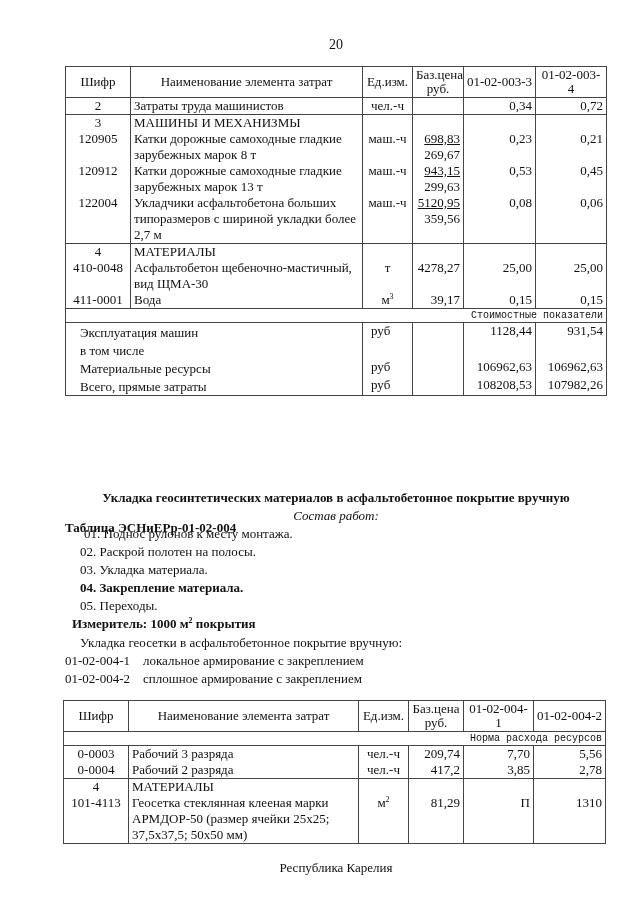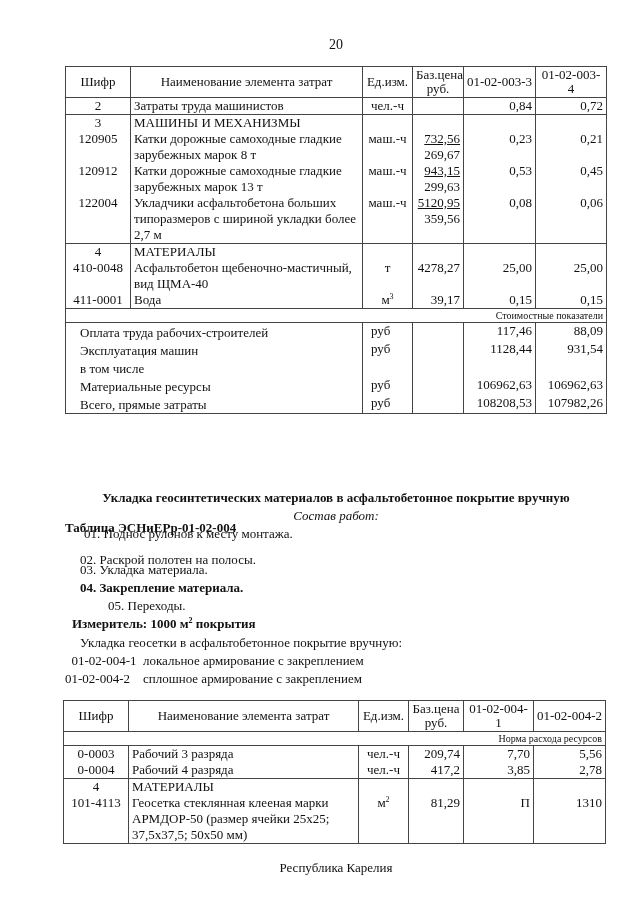--- a/index.html
+++ b/index.html
@@ -12,21 +12,21 @@
   table.grid th { border: 1px solid #444; text-align: center; vertical-align: middle; height: 30px; line-height: 14px; }
   .c-code { text-align: center; }
   .c-num { text-align: right; }
   .c-unit { text-align: center; }
   .bl { border-left: 1px solid #444; }
   .br { border-right: 1px solid #444; }
   .bt { border-top: 1px solid #444; }
   .bb { border-bottom: 1px solid #444; }
   .b { font-weight: bold; }
   .u { text-decoration: underline; }
-  .small-sans { font-family: Liberation Serif, serif; font-size: 10px; text-align: right; line-height: 13px; }
+  .small-sans { font-family: Liberation Mono, monospace; font-size: 10px; text-align: right; line-height: 13px; }
   .sum-name { padding-left: 14px !important; }
   .line { position: absolute; font-size: 13px; white-space: nowrap; }
   .center { left: 0; width: 672px; text-align: center; }
   sup { font-size: 8px; line-height: 0; }
 </style>
 </head>
 <body>
 
 <div class="abs page-num">20</div>
 
@@ -46,40 +46,40 @@
     <th>Ед.изм.</th>
     <th>Баз.цена руб.</th>
     <th>01-02-003-3</th>
     <th>01-02-003-4</th>
   </tr>
   <tr>
     <td class="c-code b bl br bt bb">2</td>
     <td class="br bt bb">Затраты труда машинистов</td>
     <td class="c-unit br bt bb">чел.-ч</td>
     <td class="c-num br bt bb"></td>
-    <td class="c-num br bt bb">0,84</td>
+    <td class="c-num br bt bb">0,34</td>
     <td class="c-num br bt bb">0,72</td>
   </tr>
   <tr>
     <td class="c-code b bl br">3</td>
     <td class="b br">МАШИНЫ И МЕХАНИЗМЫ</td>
     <td class="br"></td>
         <td class="br"></td>
         <td class="br"></td>
         <td class="br"></td>
   </tr>
   <tr>
     <td class="c-code bl br">120905</td>
     <td class="br">
           <div>Катки дорожные самоходные гладкие</div>
           <div>зарубежных марок 8 т</div>
         </td>
     <td class="c-unit br">маш.-ч</td>
     <td class="c-num br">
-          <div class="u">732,56</div>
+          <div class="u">698,83</div>
           <div>269,67</div>
         </td>
     <td class="c-num br">0,23</td>
     <td class="c-num br">0,21</td>
   </tr>
   <tr>
     <td class="c-code bl br">120912</td>
     <td class="br">
           <div>Катки дорожные самоходные гладкие</div>
           <div>зарубежных марок 13 т</div>
@@ -112,46 +112,39 @@
     <td class="b br">МАТЕРИАЛЫ</td>
     <td class="br"></td>
         <td class="br"></td>
         <td class="br"></td>
         <td class="br"></td>
   </tr>
   <tr>
     <td class="c-code bl br">410-0048</td>
     <td class="br">
           <div>Асфальтобетон щебеночно-мастичный,</div>
-          <div>вид ЩМА-40</div>
+          <div>вид ЩМА-30</div>
         </td>
     <td class="c-unit br">т</td>
     <td class="c-num br">4278,27</td>
     <td class="c-num br">25,00</td>
     <td class="c-num br">25,00</td>
   </tr>
   <tr>
     <td class="c-code bl br bb">411-0001</td>
     <td class="br bb">Вода</td>
     <td class="c-unit br bb"><span>м</span><sup>3</sup></td>
     <td class="c-num br bb">39,17</td>
     <td class="c-num br bb">0,15</td>
     <td class="c-num br bb">0,15</td>
   </tr>
   <tr>
     <td colspan="6" class="small-sans bl br bb">Стоимостные показатели</td>
   </tr>
   <tr>
-    <td colspan="2" class="b bl br sum-name" style="padding-top:2px">Оплата труда рабочих-строителей</td>
-    <td class="b br" style="padding-left:8px">руб</td>
-    <td class="br"></td>
-    <td class="c-num b br">117,46</td>
-    <td class="c-num b br">88,09</td>
-  </tr>
-  <tr>
     <td colspan="2" class="b bl br sum-name" style="padding-top:2px">Эксплуатация машин</td>
     <td class="b br" style="padding-left:8px">руб</td>
     <td class="br"></td>
     <td class="c-num b br">1128,44</td>
     <td class="c-num b br">931,54</td>
   </tr>
   <tr>
     <td colspan="2" class="bl br sum-name" style="padding-top:2px">в том числе</td>
     <td class="br"></td>
     <td class="br"></td>
@@ -172,27 +165,27 @@
     <td class="c-num b br bb">108208,53</td>
     <td class="c-num b br bb">107982,26</td>
   </tr>
 </tbody>
   </table>
 
 <div class="line b" style="top:472px; left:65px;margin-top:48px;">Таблица  ЭСНиЕРр-01-02-004</div>
 <div class="line b center" style="top:490px;">Укладка геосинтетических материалов в асфальтобетонное покрытие вручную</div>
 <div class="line center" style="top:508px; font-style:italic;">Состав работ:</div>
 <div class="line" style="top:526px; left:84px;">01. Поднос рулонов к месту монтажа.</div>
-<div class="line" style="top:544px; left:80px;margin-top:8px;">02. Раскрой полотен на полосы.</div>
+<div class="line" style="top:544px; left:80px;">02. Раскрой полотен на полосы.</div>
 <div class="line" style="top:562px; left:80px;">03. Укладка материала.</div>
 <div class="line" style="top:580px; left:80px;font-weight:bold;">04. Закрепление материала.</div>
-<div class="line" style="top:598px; left:80px;margin-left:28px;">05. Переходы.</div>
+<div class="line" style="top:598px; left:80px;">05. Переходы.</div>
 <div class="line b" style="top:616px; left:72px;"><span>Измеритель: 1000 м</span><sup>2</sup><span> покрытия</span></div>
 <div class="line" style="top:635px; left:80px;">Укладка геосетки в асфальтобетонное покрытие вручную:</div>
-<div class="line" style="top:653px; left:65px;text-align:center;"><span style="display:inline-block; width:78px;">01-02-004-1</span><span>локальное армирование с закреплением</span></div>
+<div class="line" style="top:653px; left:65px;"><span style="display:inline-block; width:78px;">01-02-004-1</span><span>локальное армирование с закреплением</span></div>
 <div class="line" style="top:671px; left:65px;"><span style="display:inline-block; width:78px;">01-02-004-2</span><span>сплошное армирование с закреплением</span></div>
 
 <table class="grid" style="top:700px; left:63px; width:542px;">
   <colgroup>
     <col style="width:65px">
       <col style="width:230px">
       <col style="width:50px">
       <col style="width:55px">
       <col style="width:70px">
       <col style="width:72px">
@@ -212,21 +205,21 @@
   <tr>
     <td class="c-code bl br">0-0003</td>
     <td class="br">Рабочий 3 разряда</td>
     <td class="c-unit br">чел.-ч</td>
     <td class="c-num br">209,74</td>
     <td class="c-num br">7,70</td>
     <td class="c-num br">5,56</td>
   </tr>
   <tr>
     <td class="c-code bl br bb">0-0004</td>
-    <td class="br bb">Рабочий 4 разряда</td>
+    <td class="br bb">Рабочий 2 разряда</td>
     <td class="c-unit br bb">чел.-ч</td>
     <td class="c-num br bb">417,2</td>
     <td class="c-num br bb">3,85</td>
     <td class="c-num br bb">2,78</td>
   </tr>
   <tr>
     <td class="c-code b bl br">4</td>
     <td class="b br">МАТЕРИАЛЫ</td>
     <td class="br"></td>
         <td class="br"></td>

